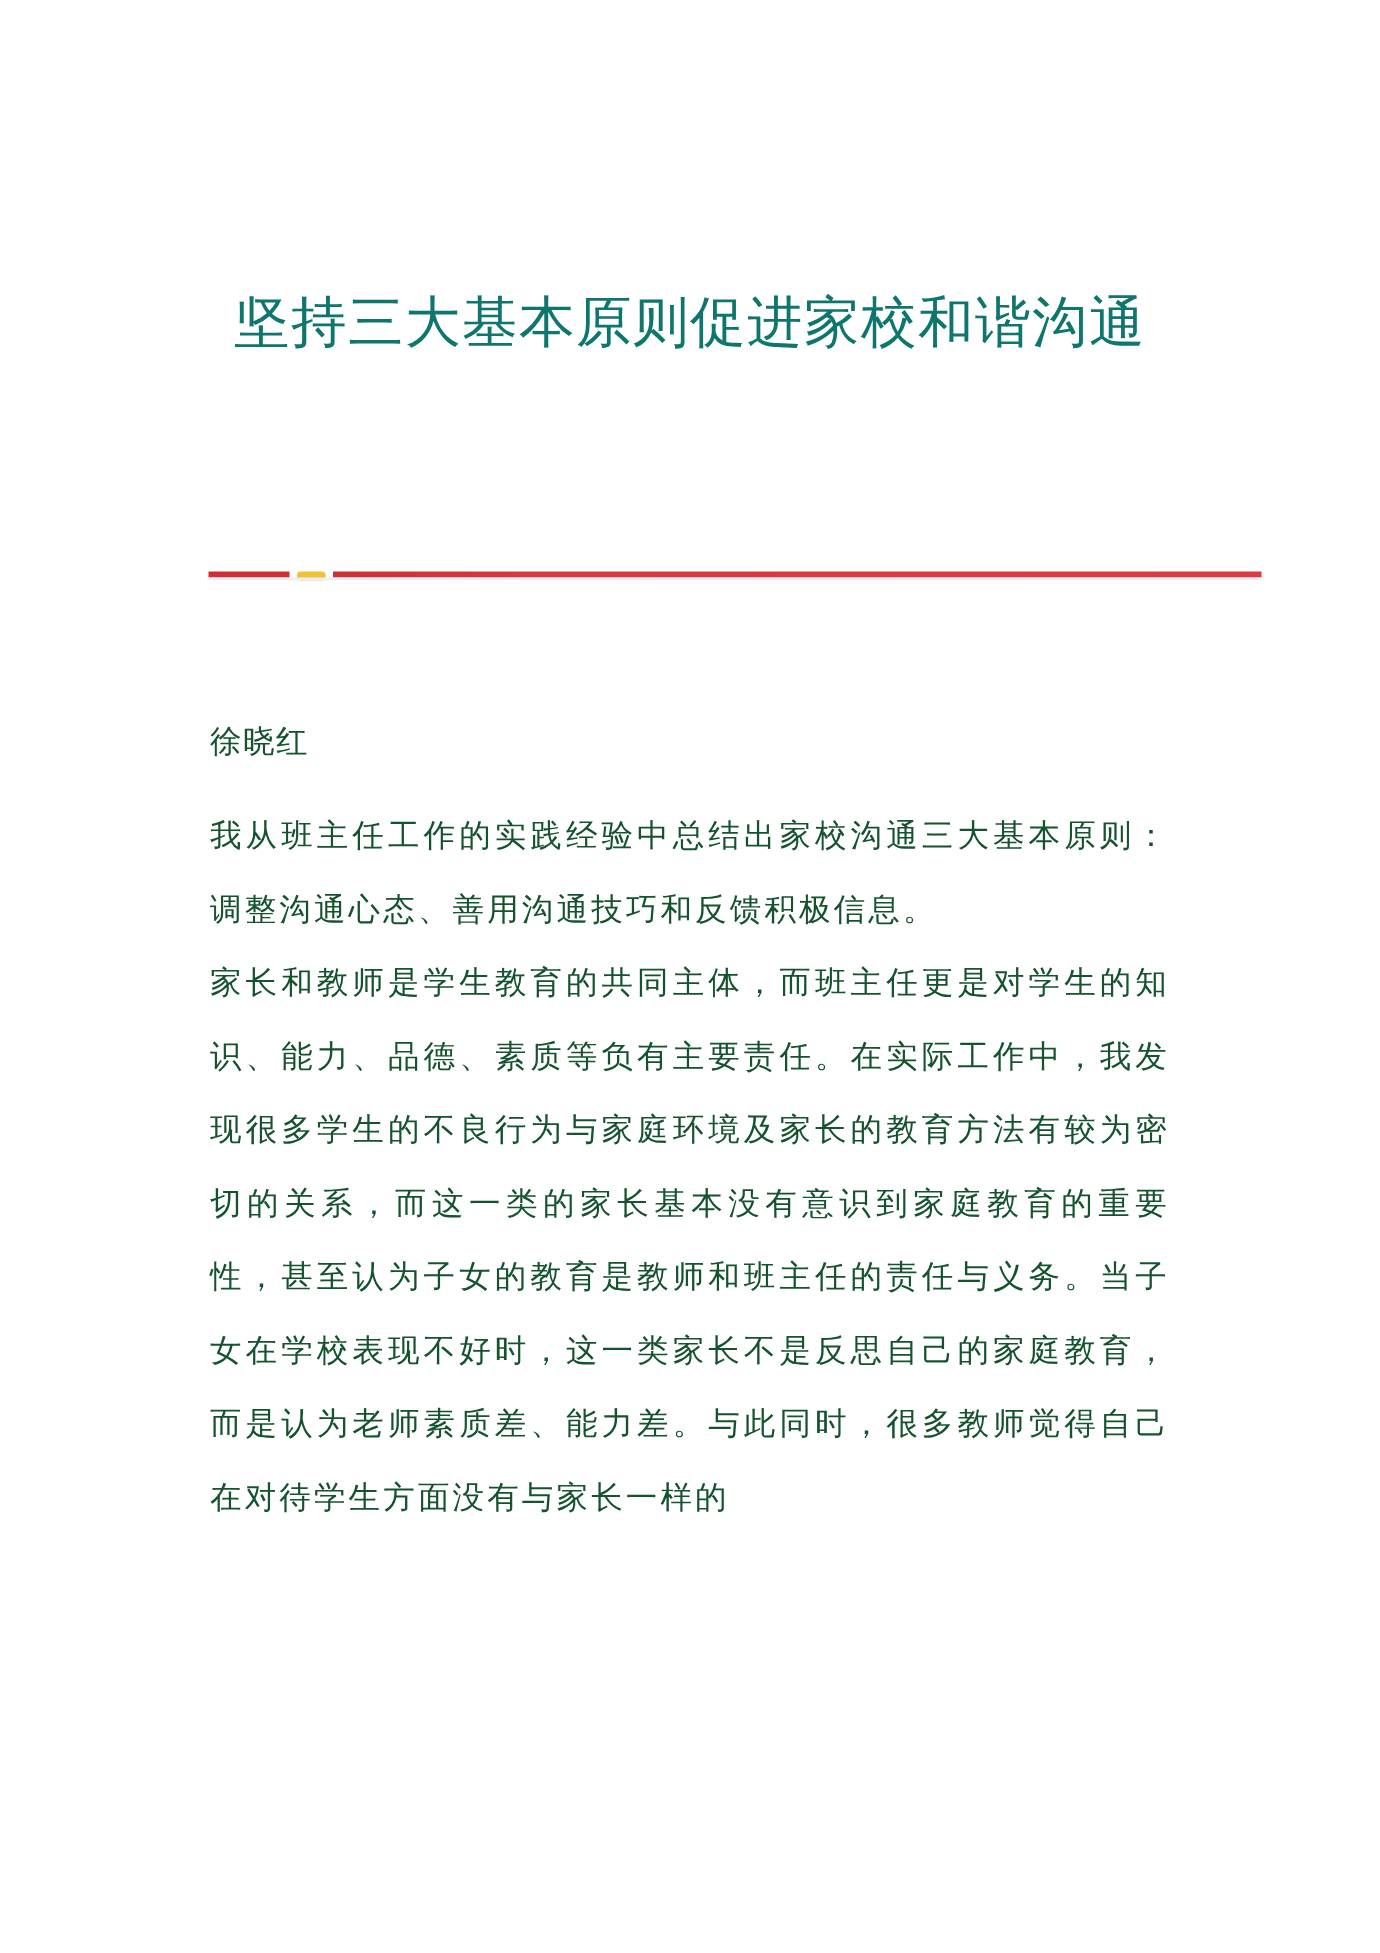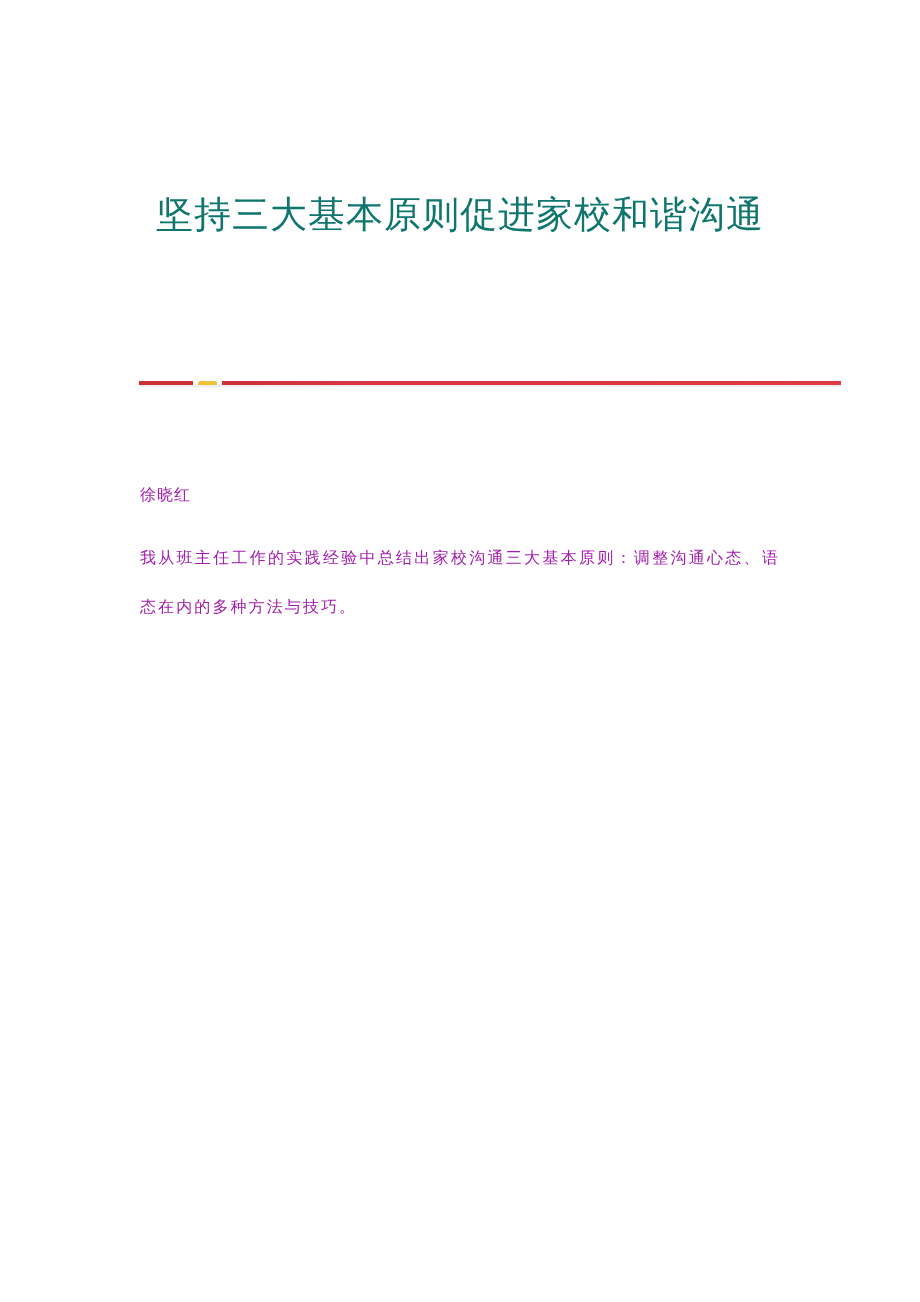--- a/index.html
+++ b/index.html
@@ -71,24 +71,24 @@
       box-shadow: 0 1px 1px #c9c3b0;
     }
     .content {
       position: absolute;
       left: 140px;
       top: 470px;
       width: 640px;
     }
     .content p {
       margin: 0;
-      font-size: 16px;
+      font-size: 21px;
       line-height: 49px;
       letter-spacing: 2.1px;
-      color: #a21caf;
+      color: #14532d;
       text-align: justify;
     }
     .content p.author {
       margin-bottom: 14px;
       letter-spacing: 1px;
     }
     .content p.para {
       margin-bottom: 0px;
     }
   </style>
@@ -99,14 +99,15 @@
 
 <div class="divider">
   <div class="seg seg-left"></div>
   <div class="pill"></div>
   <div class="seg seg-right"></div>
   <div class="shadow"></div>
 </div>
 
 <div class="content">
   <p class="author">徐晓红</p>
-  <p class="para">我从班主任工作的实践经验中总结出家校沟通三大基本原则：调整沟通心态、语态在内的多种方法与技巧。</p>
+  <p class="para">我从班主任工作的实践经验中总结出家校沟通三大基本原则：调整沟通心态、善用沟通技巧和反馈积极信息。</p>
+  <p class="para">家长和教师是学生教育的共同主体，而班主任更是对学生的知识、能力、品德、素质等负有主要责任。在实际工作中，我发现很多学生的不良行为与家庭环境及家长的教育方法有较为密切的关系，而这一类的家长基本没有意识到家庭教育的重要性，甚至认为子女的教育是教师和班主任的责任与义务。当子女在学校表现不好时，这一类家长不是反思自己的家庭教育，而是认为老师素质差、能力差。与此同时，很多教师觉得自己在对待学生方面没有与家长一样的</p>
 </div>
 
 </body></html>

